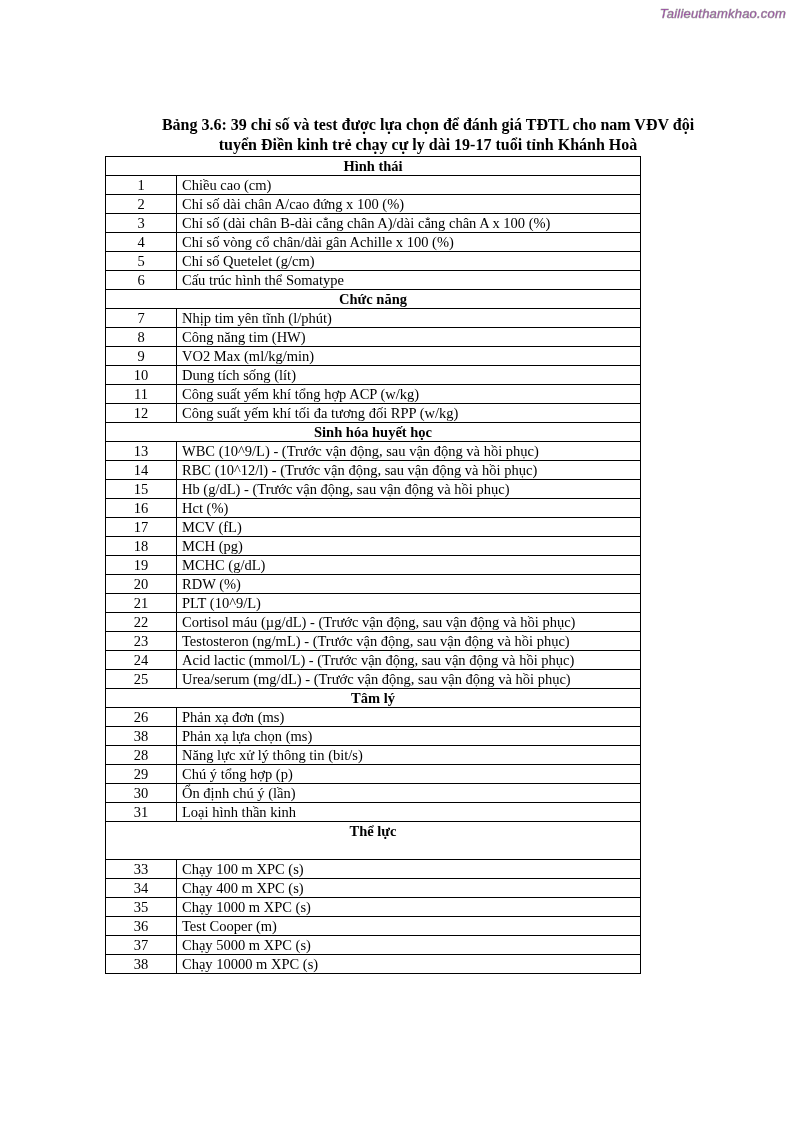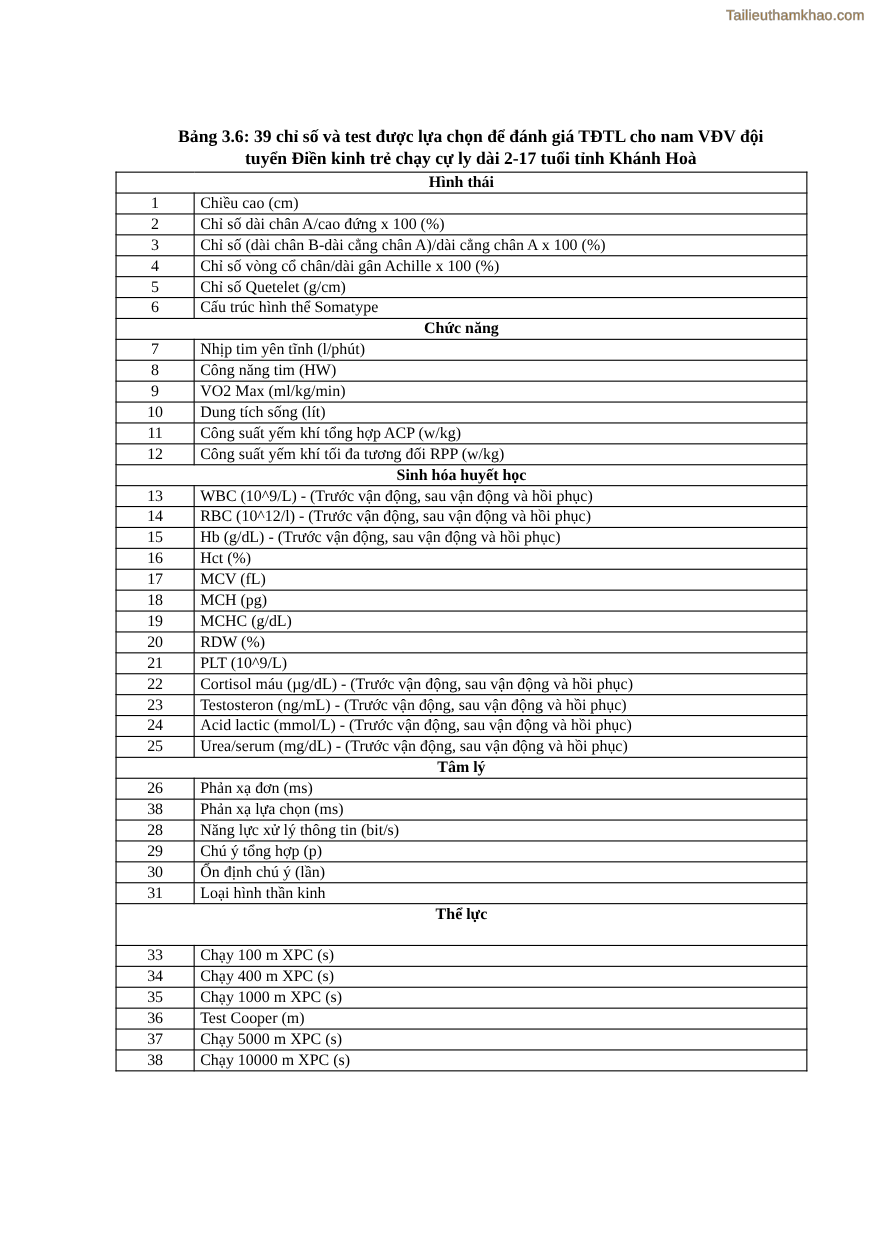--- a/index.html
+++ b/index.html
@@ -14,39 +14,40 @@
       overflow: hidden;
       font-family: "Liberation Serif", "DejaVu Serif", serif;
       color: #000;
     }
     .watermark {
       position: absolute;
       top: 6px;
       right: 8px;
       font-family: "Liberation Sans", "DejaVu Sans", sans-serif;
       font-size: 13px;
-      color: #a16207;
+      color: #a21caf;
       -webkit-text-stroke: 0.6px #9a9a9a;
       letter-spacing: 0.2px;
+      font-style: italic;
     }
     .caption {
       position: absolute;
       top: 115px;
       left: 112px;
       width: 632px;
       text-align: center;
       font-weight: bold;
       font-size: 16px;
       line-height: 20px;
     }
     table.indices {
       position: absolute;
       top: 156px;
       left: 105px;
-      width: 629px;
+      width: 536px;
       border-collapse: collapse;
       font-size: 14.5px;
     }
     table.indices td {
       border: 1px solid #000;
       height: 18px;
       line-height: 18px;
       padding: 0 0 0 5px;
       vertical-align: middle;
       white-space: nowrap;
@@ -68,21 +69,21 @@
       font-family: Liberation Serif, serif;
     }
   </style>
 </head>
 <body>
 
 <div class="watermark">Tailieuthamkhao.com</div>
 
 <div class="caption">
   <div>Bảng 3.6: 39 chỉ số và test được lựa chọn để đánh giá TĐTL cho nam VĐV đội</div>
-  <div>tuyển Điền kinh trẻ chạy cự ly dài 2-17 tuổi tỉnh Khánh Hoà</div>
+  <div>tuyển Điền kinh trẻ chạy cự ly dài 19-17 tuổi tỉnh Khánh Hoà</div>
 </div>
 
 <table class="indices">
   <tbody id="table-body">
       <tr>
         <td class="section" colspan="2">Hình thái</td>
       </tr>
       <tr>
         <td class="num">1</td>
         <td>Chiều cao (cm)</td>

